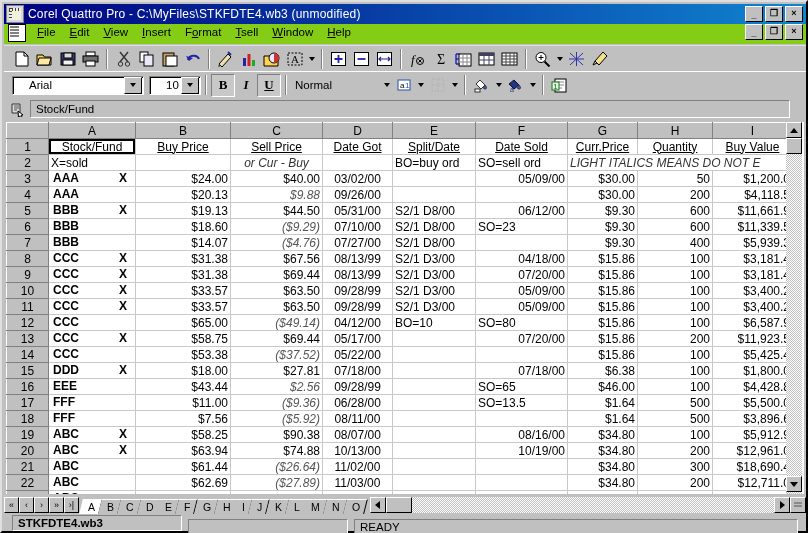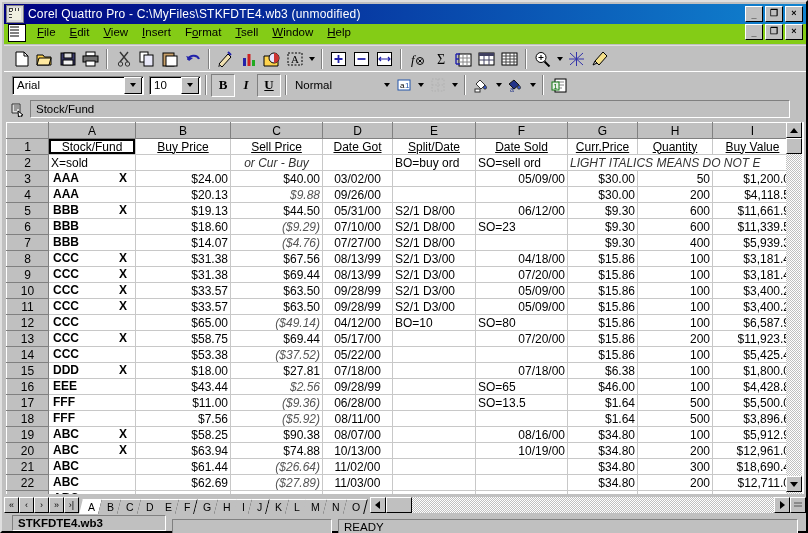--- a/index.html
+++ b/index.html
@@ -87,21 +87,21 @@
     display:block;width:0;height:0;border-left:3px solid transparent;
     border-right:3px solid transparent;border-top:4px solid #000;font-style:normal;
   }
   
   .combo{
     height:19px;background:#fff;
     border-left:1px solid #808080;border-top:1px solid #808080;
     border-right:1px solid #fff;border-bottom:1px solid #fff;
     box-shadow:inset 1px 1px 0 #000;
     display:flex;align-items:center;font-size:11.5px;color:#000;
-    padding-left:4px;box-sizing:border-box;flex:none;
+    padding-left:16px;box-sizing:border-box;flex:none;
   }
   .combo .cbtn{
     margin-left:auto;width:16px;height:15px;background:#c0c0c0;
     border-left:1px solid #fff;border-top:1px solid #fff;
     border-right:1px solid #000;border-bottom:1px solid #000;
     display:flex;align-items:center;justify-content:center;margin-right:1px;
   }
   .combo .cbtn i{
     display:block;width:0;height:0;border-left:3px solid transparent;
     border-right:3px solid transparent;border-top:4px solid #000;font-style:normal;
@@ -975,18 +975,18 @@
         </div>
       <div class="sbbtn" style="background:#c0c0c0;">
         <svg width="10" height="10" viewBox="0 0 10 10">
             <path d="M1 3h8M1 6h8" stroke="#555"></path>
           </svg>
       </div>
     </div>
   </div>
 
   <div class="statusbar">
-    <div class="spanel" style="width:154px;margin-left:8px;">STKFDTE4.wb3</div>
+    <div class="spanel" style="width:170px;margin-left:8px;">STKFDTE4.wb3</div>
     <div class="spanel plain" style="width:160px;margin-left:6px;"></div>
     <div class="spanel plain" style="flex:1;margin-left:6px;margin-right:8px;">READY</div>
   </div>
 
 </div>
 
 </body></html>

